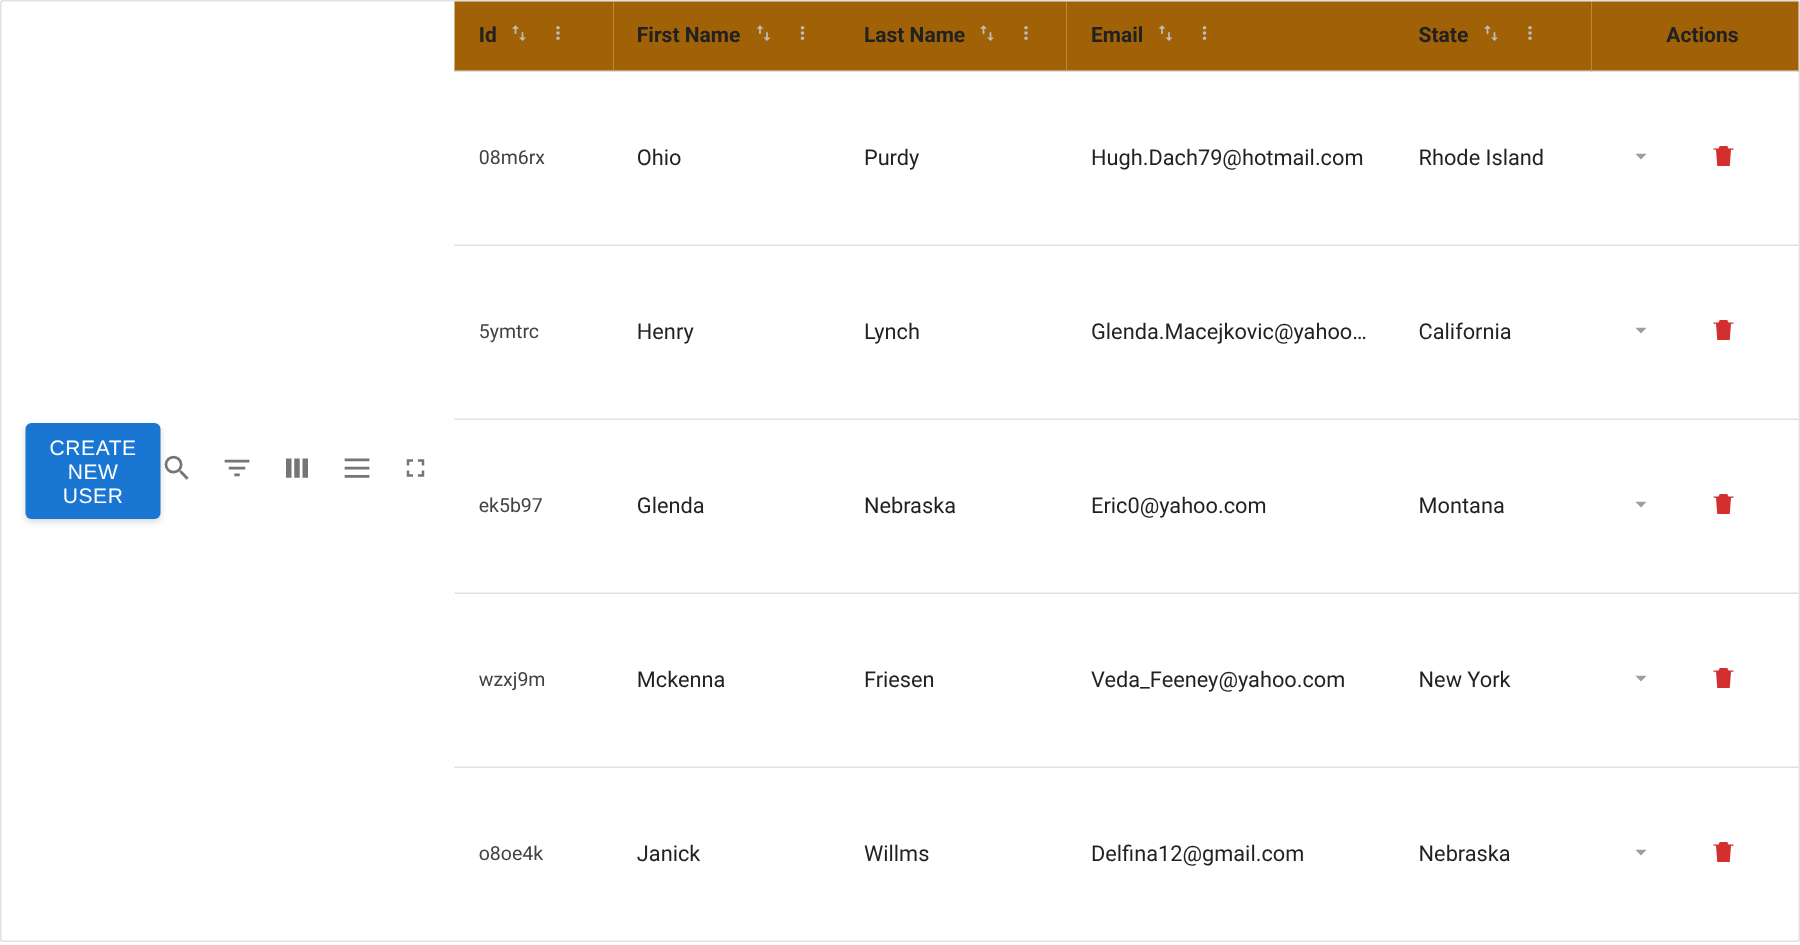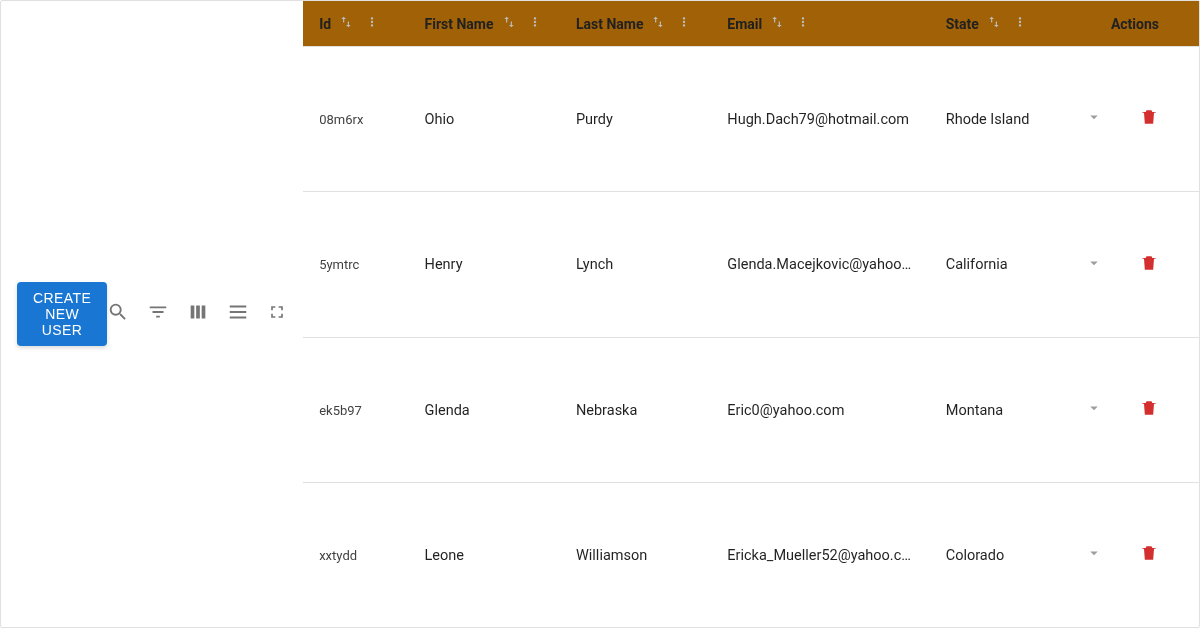--- a/index.html
+++ b/index.html
@@ -266,25 +266,40 @@
           <td class="actions-cell"><span class="actions-inner">
               <span class="expand-icon"><svg width="18" height="18" viewBox="0 0 24 24">
                   <path d="M7 10l5 5 5-5z"></path>
                 </svg></span>
               <span class="delete-icon"><svg width="20" height="20" viewBox="0 0 24 24">
                   <path d="M6 7h12l-1 13H7L6 7zm3-3h6l1 2H8l1-2zM4 6h16v1H4V6z"></path>
                 </svg></span>
             </span></td>
         </tr>
         <tr>
-          <td class="id-cell">xxtydd</td>
-          <td>Leone</td>
-          <td>Williamson</td>
-          <td class="email-cell">Ericka_Mueller52@yahoo.com</td>
-          <td>Colorado</td>
+          <td class="id-cell">wzxj9m</td>
+          <td>Mckenna</td>
+          <td>Friesen</td>
+          <td class="email-cell">Veda_Feeney@yahoo.com</td>
+          <td>New York</td>
+          <td class="actions-cell"><span class="actions-inner">
+              <span class="expand-icon"><svg width="18" height="18" viewBox="0 0 24 24">
+                  <path d="M7 10l5 5 5-5z"></path>
+                </svg></span>
+              <span class="delete-icon"><svg width="20" height="20" viewBox="0 0 24 24">
+                  <path d="M6 7h12l-1 13H7L6 7zm3-3h6l1 2H8l1-2zM4 6h16v1H4V6z"></path>
+                </svg></span>
+            </span></td>
+        </tr>
+        <tr>
+          <td class="id-cell">o8oe4k</td>
+          <td>Janick</td>
+          <td>Willms</td>
+          <td class="email-cell">Delfina12@gmail.com</td>
+          <td>Nebraska</td>
           <td class="actions-cell"><span class="actions-inner">
               <span class="expand-icon"><svg width="18" height="18" viewBox="0 0 24 24">
                   <path d="M7 10l5 5 5-5z"></path>
                 </svg></span>
               <span class="delete-icon"><svg width="20" height="20" viewBox="0 0 24 24">
                   <path d="M6 7h12l-1 13H7L6 7zm3-3h6l1 2H8l1-2zM4 6h16v1H4V6z"></path>
                 </svg></span>
             </span></td>
         </tr>
       </tbody>

